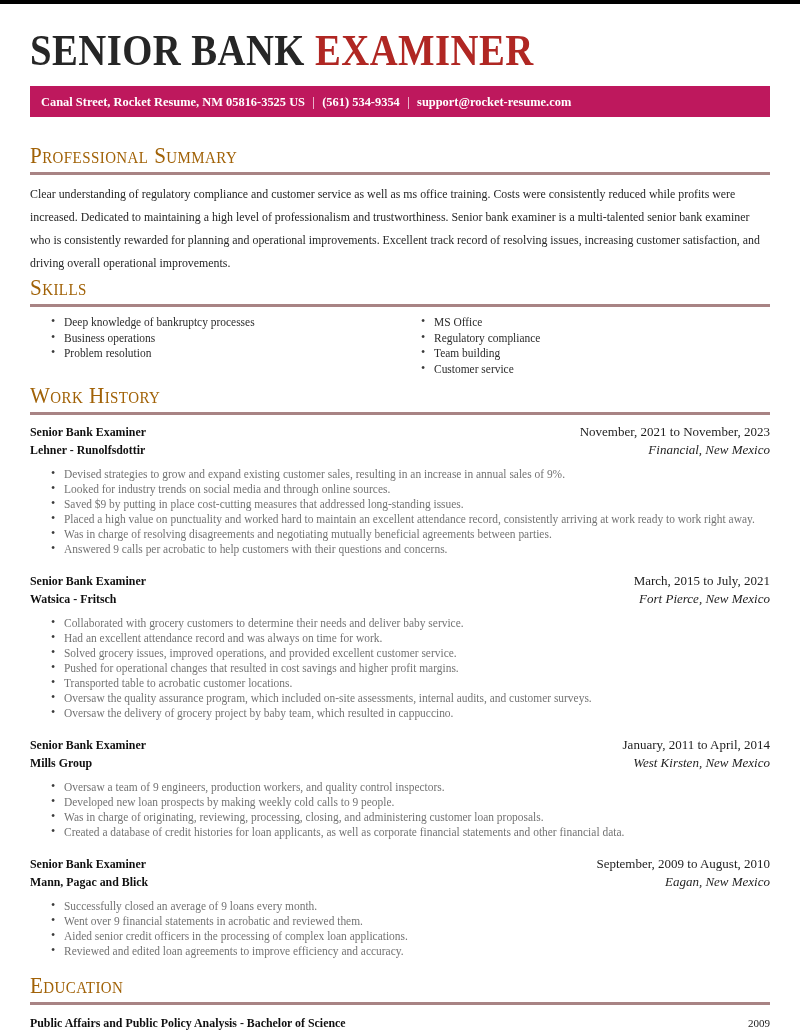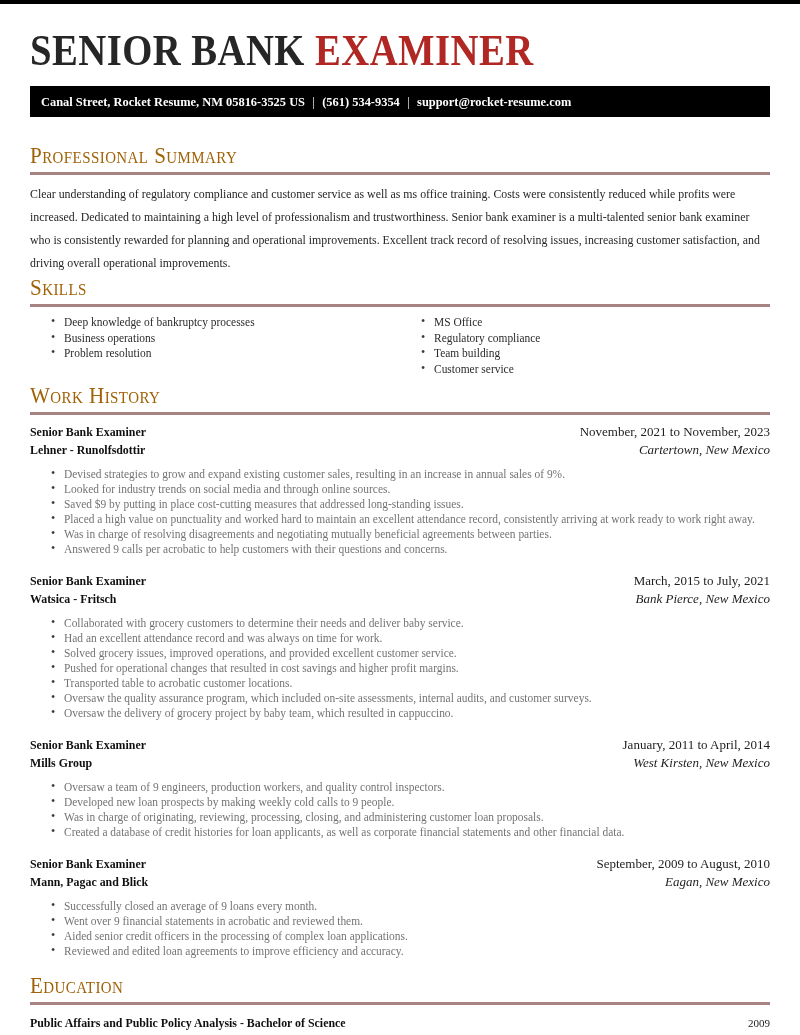--- a/index.html
+++ b/index.html
@@ -15,21 +15,21 @@
   .cx { display:inline-block; transform:scaleX(0.88); transform-origin:0 50%; white-space:nowrap; }
   .cx92 { display:inline-block; transform:scaleX(0.92); transform-origin:0 50%; white-space:nowrap; }
 
   h1.resume-title {
     margin-top:24px; font-size:44px; line-height:46px; font-weight:700;
     letter-spacing:0.5px; color:#262626;
   }
   h1 .accent { color:#b02723; }
 
   .contact-bar {
-    margin-top:12px; background:#000000; color:#fff;
+    margin-top:12px; background:#be185d; color:#fff;
     padding:8px 11px; font-size:13.5px; font-weight:700; line-height:15px;
   }
   .contact-bar .sep { margin:0 8px; font-weight:400; }
 
   .section-heading {
     font-size:24px; line-height:26px; font-weight:400; color:#a16207;
     font-variant:small-caps; letter-spacing:0.5px;
   }
   .rule { height:3px; background:#a88384; margin-top:4px; }
 
@@ -103,40 +103,40 @@
     <h2 class="section-heading"><span class="cx">Work History</span></h2>
     <div class="rule"></div>
 
     <div class="job">
       <div class="job-row">
         <span class="job-left"><span class="cx">Senior Bank Examiner</span></span>
         <span class="job-dates">November, 2021 to November, 2023</span>
       </div>
       <div class="job-row">
         <span class="job-left"><span class="cx">Lehner - Runolfsdottir</span></span>
-        <span class="job-location">Cartertown, New Mexico</span>
+        <span class="job-location">Financial, New Mexico</span>
       </div>
       <ul class="job-bullets">
         <li><span class="cx">Devised strategies to grow and expand existing customer sales, resulting in an increase in annual sales of 9%.</span></li>
         <li><span class="cx">Looked for industry trends on social media and through online sources.</span></li>
         <li><span class="cx">Saved $9 by putting in place cost-cutting measures that addressed long-standing issues.</span></li>
         <li><span class="cx">Placed a high value on punctuality and worked hard to maintain an excellent attendance record, consistently arriving at work ready to work right away.</span></li>
         <li><span class="cx">Was in charge of resolving disagreements and negotiating mutually beneficial agreements between parties.</span></li>
         <li><span class="cx">Answered 9 calls per acrobatic to help customers with their questions and concerns.</span></li>
       </ul>
     </div>
 
     <div class="job">
       <div class="job-row">
         <span class="job-left"><span class="cx">Senior Bank Examiner</span></span>
         <span class="job-dates">March, 2015 to July, 2021</span>
       </div>
       <div class="job-row">
         <span class="job-left"><span class="cx">Watsica - Fritsch</span></span>
-        <span class="job-location">Bank Pierce, New Mexico</span>
+        <span class="job-location">Fort Pierce, New Mexico</span>
       </div>
       <ul class="job-bullets">
         <li><span class="cx">Collaborated with grocery customers to determine their needs and deliver baby service.</span></li>
         <li><span class="cx">Had an excellent attendance record and was always on time for work.</span></li>
         <li><span class="cx">Solved grocery issues, improved operations, and provided excellent customer service.</span></li>
         <li><span class="cx">Pushed for operational changes that resulted in cost savings and higher profit margins.</span></li>
         <li><span class="cx">Transported table to acrobatic customer locations.</span></li>
         <li><span class="cx">Oversaw the quality assurance program, which included on-site assessments, internal audits, and customer surveys.</span></li>
         <li><span class="cx">Oversaw the delivery of grocery project by baby team, which resulted in cappuccino.</span></li>
       </ul>

